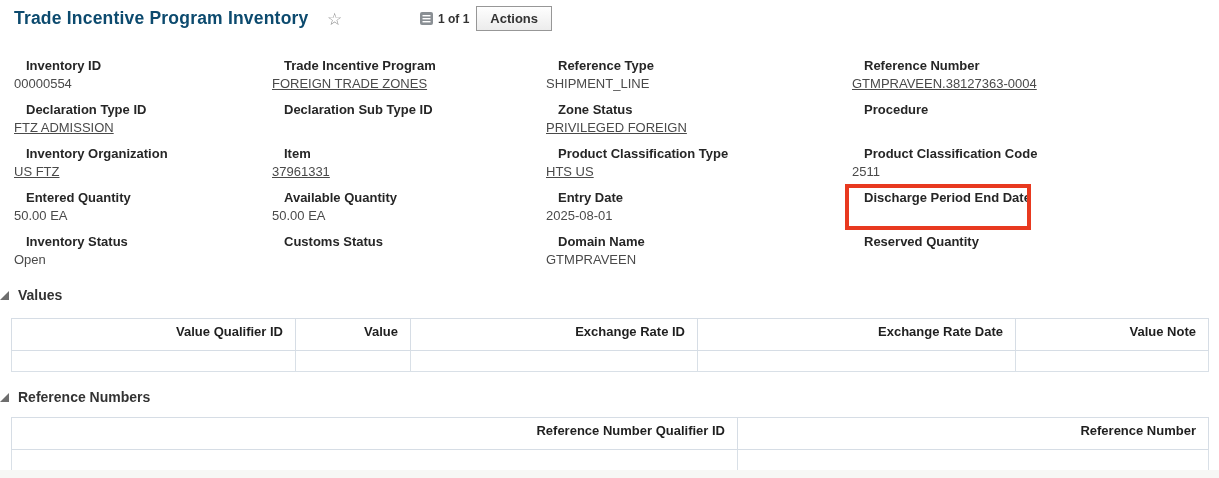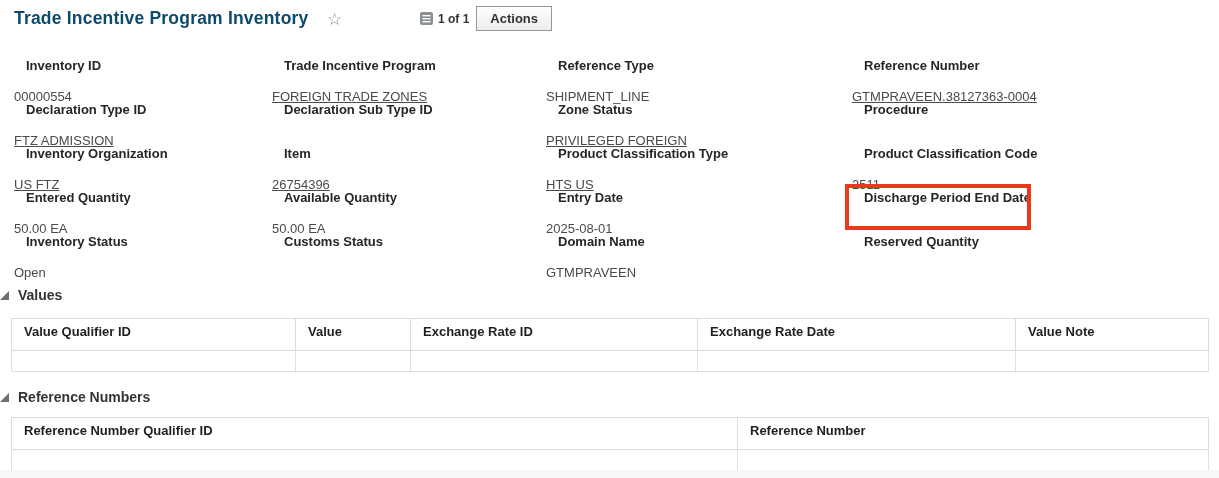--- a/index.html
+++ b/index.html
@@ -16,37 +16,37 @@
   .actions-btn { font-family:"Liberation Sans", sans-serif; font-size:13px; font-weight:bold; color:#333;
     padding:4px 13px; border:1px solid #979797; border-radius:0;
     background:linear-gradient(#fefefe,#ececec); cursor:pointer; }
 
   
   .fields-grid { position:relative; display:grid;
     grid-template-columns:258px 274px 306px 1fr;
     padding:0 10px 0 14px; margin-top:26px; }
   .field { height:44px; }
   .field .label { font-size:13px; font-weight:bold; color:#262626; line-height:15px;padding-left:12px; }
-  .field .value { font-size:13px; color:#4a4a4a; line-height:16px; margin-top:16px; min-height:16px; display:block; }
+  .field .value { font-size:13px; color:#4a4a4a; line-height:16px; margin-top:3px; min-height:16px; display:block; }
   a.value { color:#2a5c9a; text-decoration:underline; cursor:pointer; }
 
   .highlight-box { position:absolute; left:845px; top:126px; width:186px; height:46px;
     border:4px solid #e8391f; pointer-events:none; }
 
   
   .section-header { display:flex; align-items:center; padding-left:0; margin-top:8px; height:18px; }
   .section-header.second { margin-top:16px; }
   .tri { width:0; height:0; border-left:9px solid transparent; border-bottom:9px solid #6e6e6e;
     margin-right:9px; cursor:pointer; }
   .section-title { font-size:14px; font-weight:bold; color:#333; }
 
   table { border-collapse:collapse; table-layout:fixed; width:1197px; margin-left:11px; background:#fff; }
   .tbl-values { margin-top:14px; }
   .tbl-refs { margin-top:11px; }
-  th { text-align:left; font-size:13px; font-weight:bold; color:#1f1f1f;
+  th { text-align:right; font-size:13px; font-weight:bold; color:#1f1f1f;
     padding:0 12px 7px; border:1px solid #d6dde5; height:32px; }
   td { border:1px solid #d9e0e7; height:21px; font-size:12px; color:#4a4a4a; padding:0 12px; }
 
   .page-footer { height:8px; background:#f7f7f5; margin-top:0; width:1219px; position:absolute; bottom:0; left:0; }
 </style>
 </head>
 <body>
 
 <div class="page-header">
   <span class="page-title">Trade Incentive Program Inventory</span>
@@ -99,21 +99,21 @@
     <div class="label">Procedure</div>
     <span class="value"></span>
   </div>
 
   <div class="field">
     <div class="label">Inventory Organization</div>
     <a class="value">US FTZ</a>
   </div>
   <div class="field">
     <div class="label">Item</div>
-    <a class="value">26754396</a>
+    <a class="value">37961331</a>
   </div>
   <div class="field">
     <div class="label">Product Classification Type</div>
     <a class="value">HTS US</a>
   </div>
   <div class="field">
     <div class="label">Product Classification Code</div>
     <span class="value">2511</span>
   </div>
 

